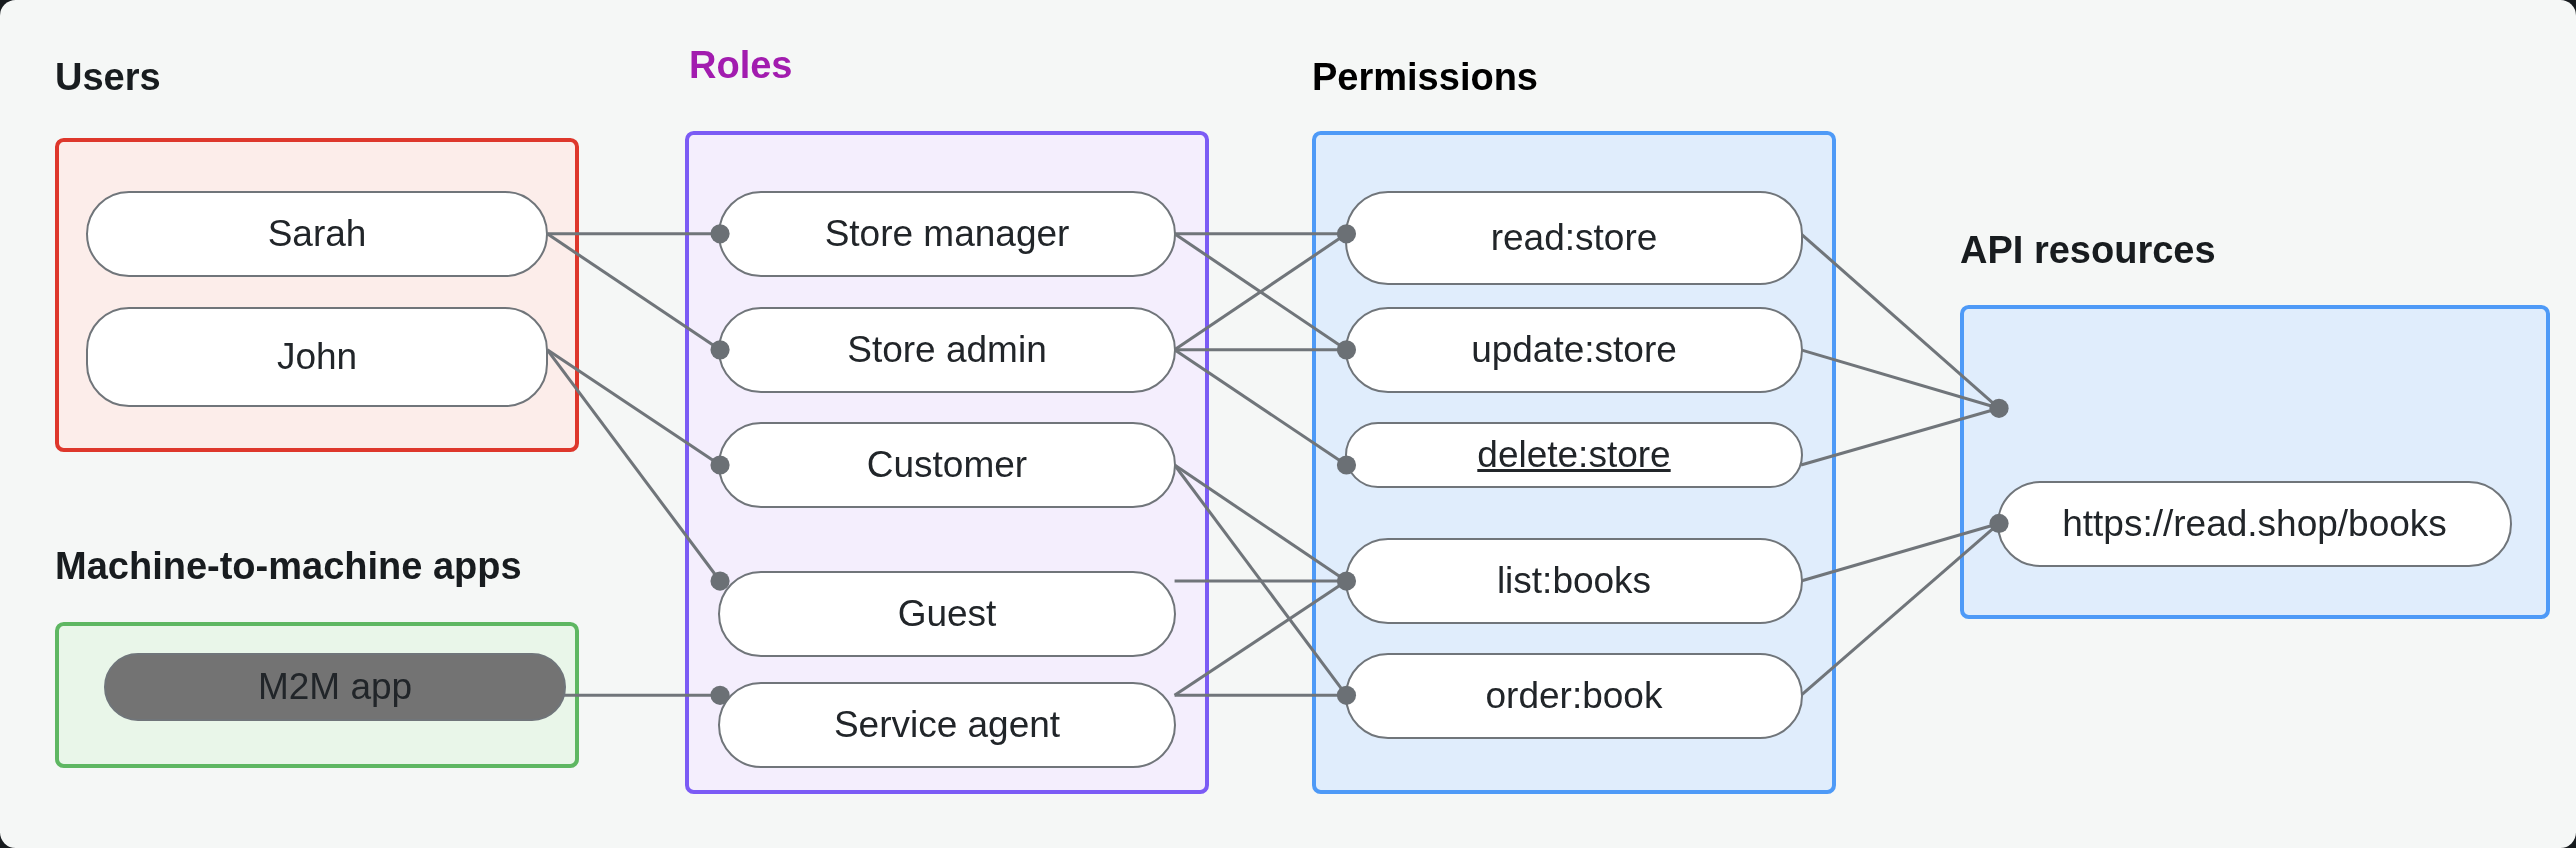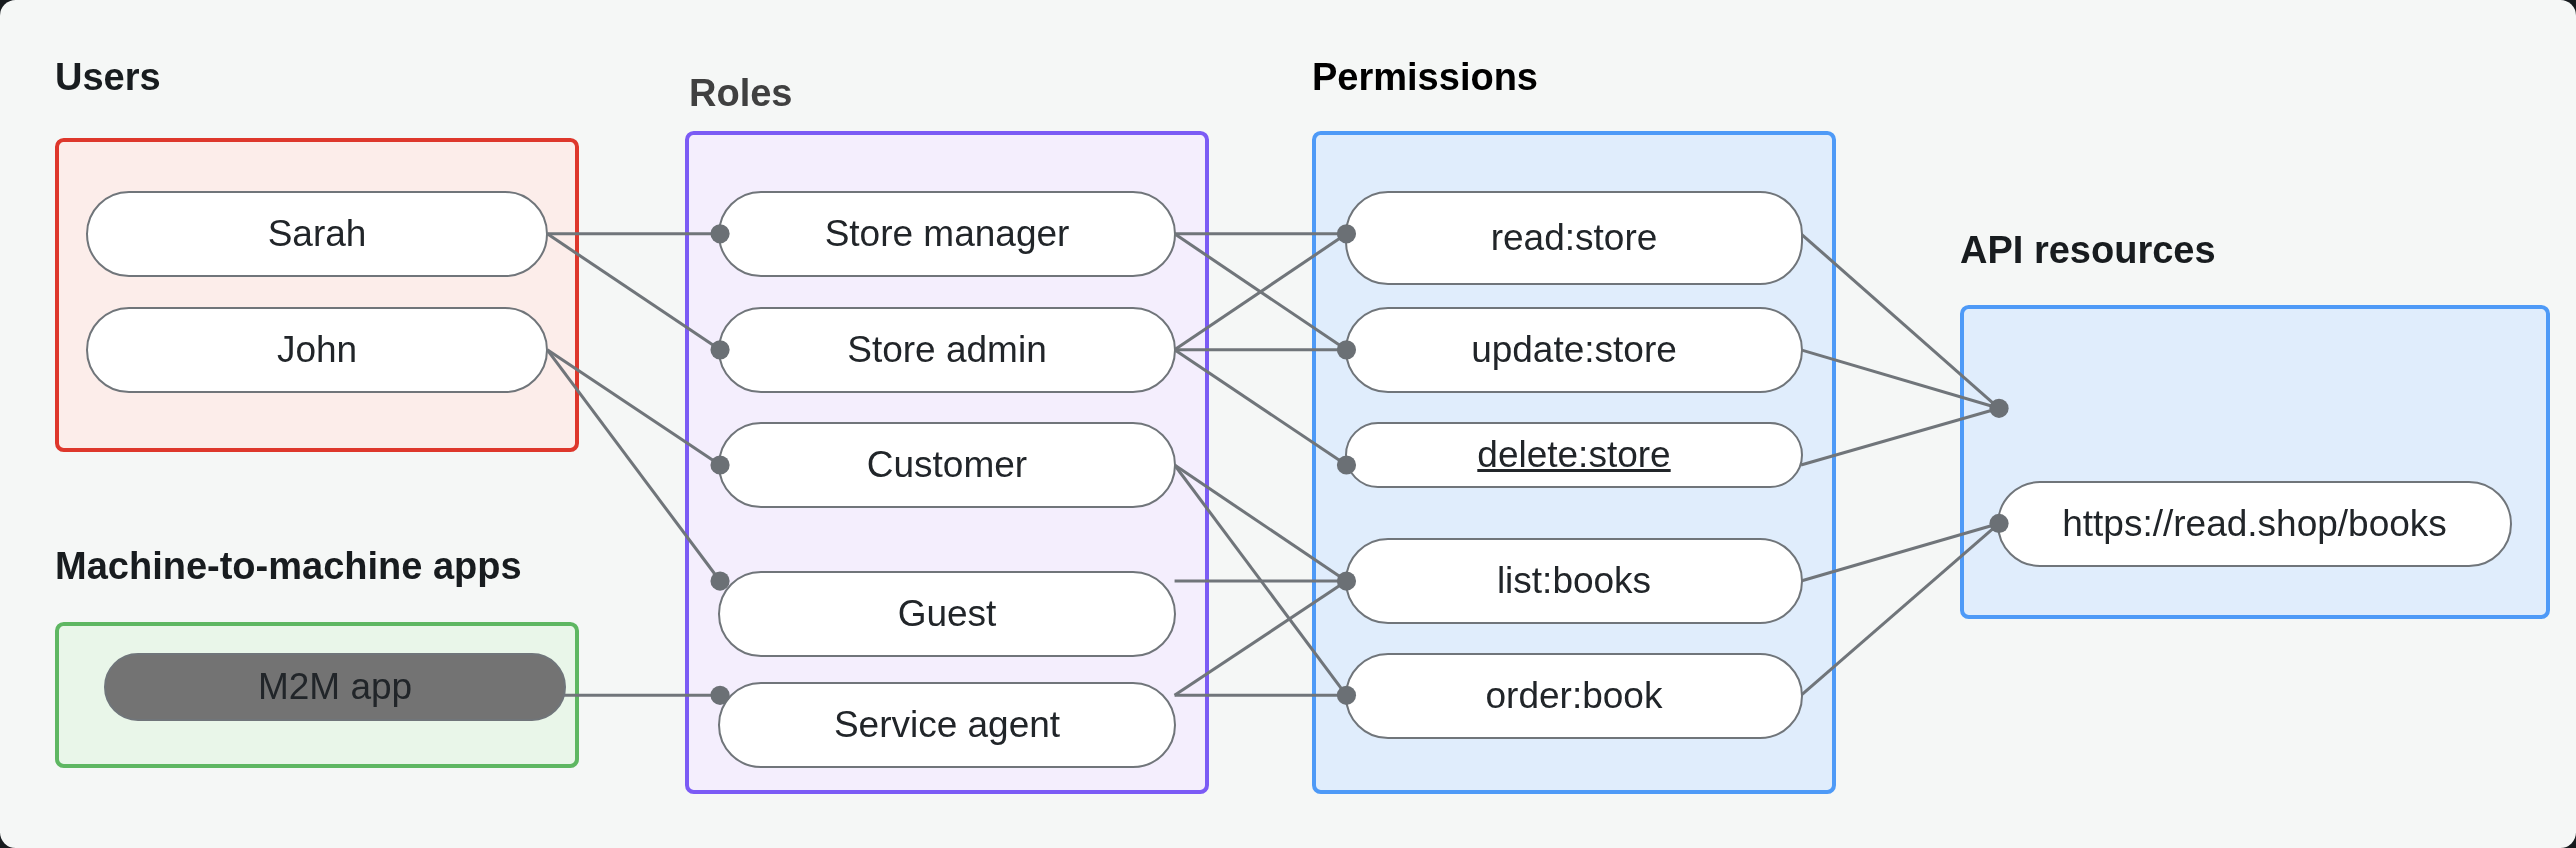--- a/index.html
+++ b/index.html
@@ -90,26 +90,26 @@
         <circle cx="1543" cy="401" r="11" fill="#6b7075"></circle>
         <circle cx="1543" cy="533" r="11" fill="#6b7075"></circle>
         <circle cx="1543" cy="666" r="11" fill="#6b7075"></circle>
         <circle cx="1543" cy="797" r="11" fill="#6b7075"></circle>
         <circle cx="2291" cy="468" r="11" fill="#6b7075"></circle>
         <circle cx="2291" cy="600" r="11" fill="#6b7075"></circle>
       </svg>
   <div class="group-box" style="left: 55px; top: 138px; width: 524px; height: 314px; border-color: rgb(222, 55, 44); background: rgb(252, 237, 234);"></div>
       <div class="group-label" style="left: 55px; top: 56px; color: rgb(24, 28, 31);">Users</div>
       <div class="pill" style="left: 86px; top: 191px; width: 462px; height: 86px; border-radius: 43px; border-color: rgb(112, 117, 122); background: rgb(255, 255, 255);">Sarah</div>
-      <div class="pill" style="left: 86px; top: 307px; width: 462px; height: 86px; border-radius: 43px; border-color: rgb(112, 117, 122); background: rgb(255, 255, 255);">John</div>
+      <div class="pill" style="left: 86px; top: 307px; width: 462px; height: 100px; border-radius: 43px; border-color: rgb(112, 117, 122); background: rgb(255, 255, 255);">John</div>
       <div class="group-box" style="left: 55px; top: 622px; width: 524px; height: 146px; border-color: rgb(94, 183, 98); background: rgb(233, 246, 233);"></div>
       <div class="group-label" style="left: 55px; top: 545px; color: rgb(24, 28, 31);">Machine-to-machine apps</div>
       <div class="pill" style="left: 104px; top: 653px; width: 462px; height: 68px; border-radius: 43px; border-color: rgb(112, 117, 122); background: #737373;">M2M app</div>
       <div class="group-box" style="left: 685px; top: 131px; width: 524px; height: 663px; border-color: rgb(123, 91, 245); background: rgb(244, 238, 253);"></div>
-      <div class="group-label" style="left: 689px; top: 72px; color: #404040;">Roles</div>
+      <div class="group-label" style="left: 689px; top: 44px; color: #a21caf;">Roles</div>
       <div class="pill" style="left: 718px; top: 191px; width: 458px; height: 86px; border-radius: 43px; border-color: rgb(112, 117, 122); background: rgb(255, 255, 255);">Store manager</div>
       <div class="pill" style="left: 718px; top: 307px; width: 458px; height: 86px; border-radius: 43px; border-color: rgb(112, 117, 122); background: rgb(255, 255, 255);">Store admin</div>
       <div class="pill" style="left: 718px; top: 422px; width: 458px; height: 86px; border-radius: 43px; border-color: rgb(112, 117, 122); background: rgb(255, 255, 255);">Customer</div>
       <div class="pill" style="left: 718px; top: 538px; width: 458px; height: 86px; border-radius: 43px; border-color: rgb(112, 117, 122); background: rgb(255, 255, 255); margin-top: 33px;">Guest</div>
       <div class="pill" style="left: 718px; top: 682px; width: 458px; height: 86px; border-radius: 43px; border-color: rgb(112, 117, 122); background: rgb(255, 255, 255);">Service agent</div>
       <div class="group-box" style="left: 1312px; top: 131px; width: 524px; height: 663px; border-color: rgb(78, 154, 247); background: rgb(224, 237, 252);"></div>
       <div class="group-label" style="left: 1312px; top: 56px; color: #000000;">Permissions</div>
       <div class="pill" style="left: 1345px; top: 191px; width: 458px; height: 94px; border-radius: 43px; border-color: rgb(112, 117, 122); background: rgb(255, 255, 255);">read:store</div>
       <div class="pill" style="left: 1345px; top: 307px; width: 458px; height: 86px; border-radius: 43px; border-color: rgb(112, 117, 122); background: rgb(255, 255, 255);">update:store</div>
       <div class="pill" style="left: 1345px; top: 422px; width: 458px; height: 66px; border-radius: 43px; border-color: rgb(112, 117, 122); background: rgb(255, 255, 255); text-decoration: underline;">delete:store</div>

